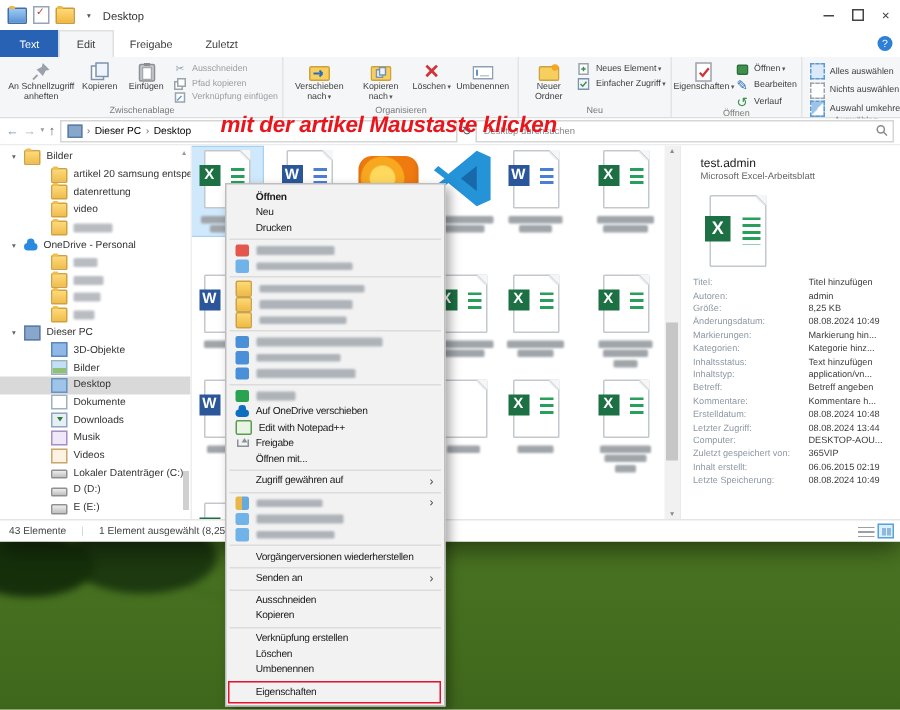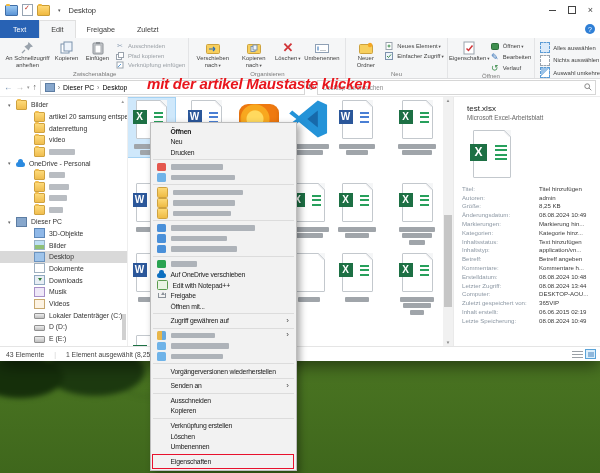--- a/index.html
+++ b/index.html
@@ -711,21 +711,21 @@
         </div>
       </div>
 
     <div class="mainsb">
       <span class="arr" style="top:1px">▲</span>
       <span class="thumb"></span>
       <span class="arr" style="bottom:1px">▼</span>
     </div>
 
     <div class="details">
-      <div class="dp-title">test.xlsx</div>
+      <div class="dp-title">test.admin</div>
       <div class="dp-sub">Microsoft Excel-Arbeitsblatt</div>
       <div class="dp-iconwrap">
         <div class="fpage big excel">
           <span class="badge">X</span>
           <span class="flines"></span>
         </div>
       </div>
       <div class="dp-rows" id="dp-rows">
           <div class="dprow">
             <span class="dpl">Titel:</span>

